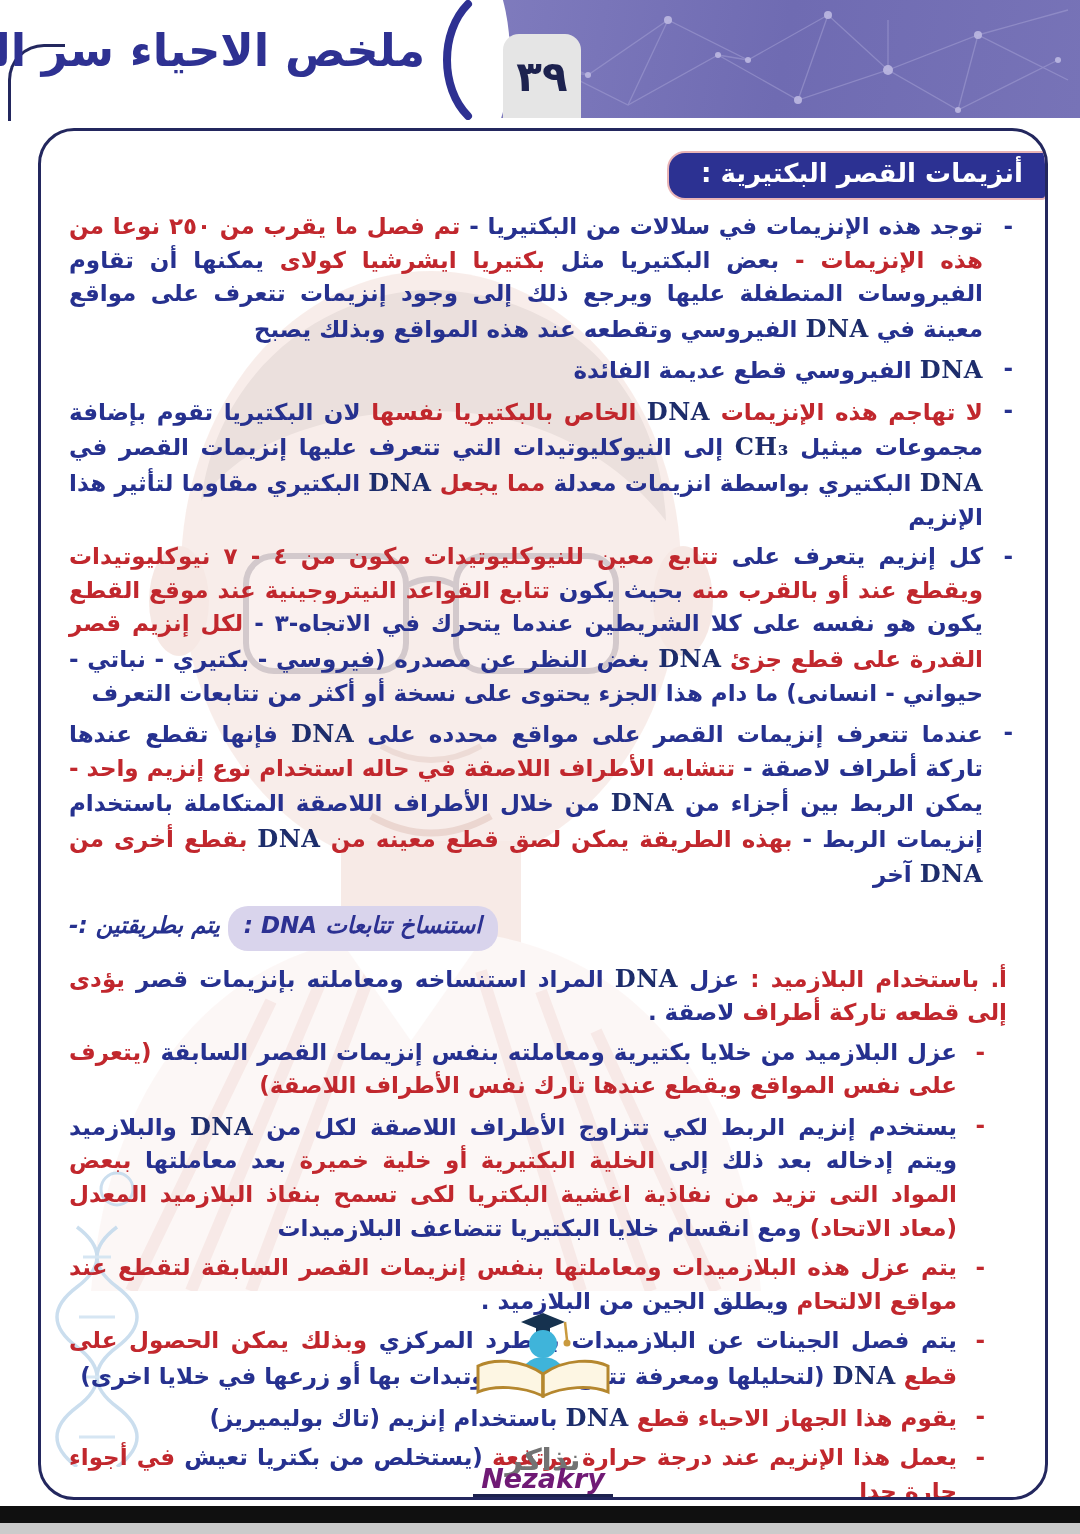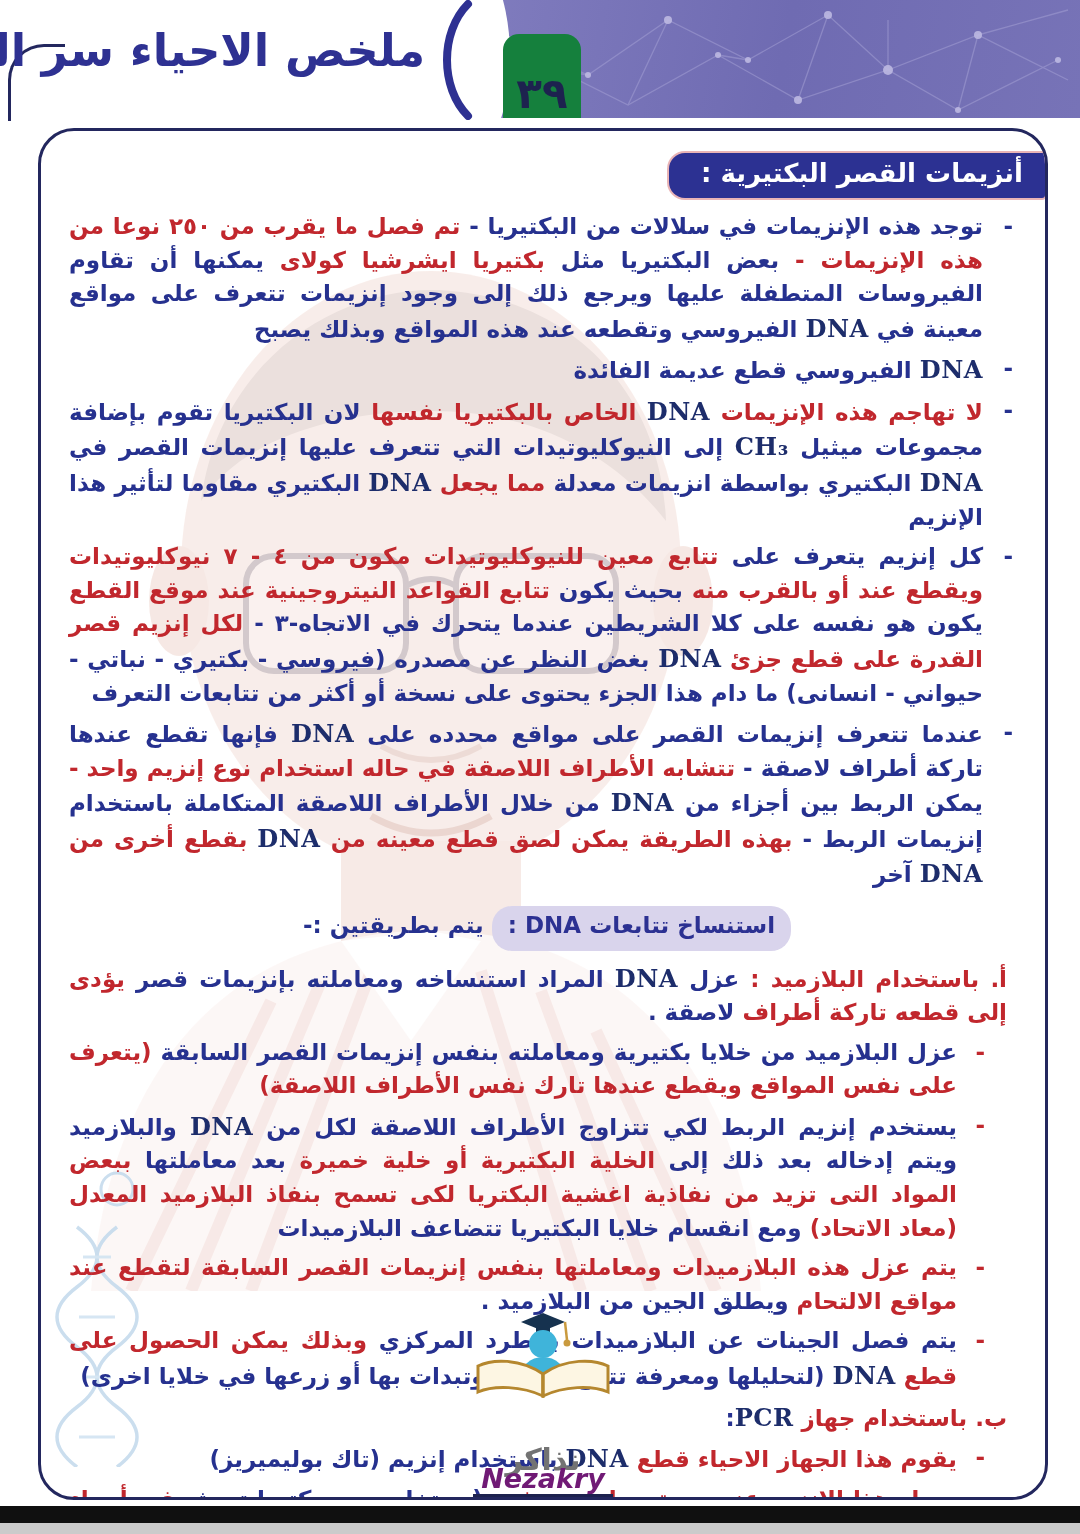--- a/index.html
+++ b/index.html
@@ -10,43 +10,43 @@
   .banner{position:absolute;left:418px;right:0;top:0;height:118px;
           background:linear-gradient(100deg,#837fc0 0%,#6f6bb2 55%,#7773b7 100%);overflow:hidden;}
   .banner svg{position:absolute;inset:0;}
   .title-frame-stub{position:absolute;left:8px;top:44px;width:54px;height:74px;
           border-top:3px solid #23275e;border-left:3px solid #23275e;border-top-left-radius:36px;}
   .header-title{position:absolute;right:655px;left:14px;top:24px;text-align:left;
           font-size:45px;font-weight:bold;color:#2e3192;white-space:nowrap;letter-spacing:-1px;}
   .bracket-blob{position:absolute;left:392px;top:-62px;width:118px;height:236px;
           background:#ffffff;border-radius:50%;}
   .bracket{position:absolute;left:428px;top:0px;width:52px;height:120px;}
-  .page-tab{position:absolute;left:503px;top:34px;width:78px;height:84px;background:#15803d;
-          border-radius:16px 16px 0 0;display:flex;align-items:flex-end;justify-content:center;
+  .page-tab{position:absolute;left:503px;top:34px;width:78px;height:84px;background:#e5e5e5;
+          border-radius:16px 16px 0 0;display:flex;align-items:center;justify-content:center;
           font-size:42px;font-weight:bold;color:#1d224f;}
 
   
   .box{position:absolute;left:38px;right:32px;top:128px;bottom:34px;background:#ffffff;
        border:3px solid #23275e;border-radius:36px;overflow:hidden;}
   .portrait{position:absolute;left:10px;top:110px;width:720px;height:1050px;z-index:0;pointer-events:none;}
   .doodle{position:absolute;left:6px;bottom:30px;width:100px;height:300px;z-index:0;opacity:.85;}
   .doc{position:relative;z-index:2;padding:12px 20px 0 28px;}
 
   .badge1{width:fit-content;margin:10px -20px 12px auto;background:#2c3192;color:#ffffff;
           font-size:26px;font-weight:bold;padding:5px 22px 10px 32px;
           border-radius:16px 3px 3px 16px;box-shadow:0 0 0 2px rgba(193,39,45,.35);}
 
   .para{position:relative;font-size:23px;line-height:1.46;font-weight:bold;
         color:#26318f;text-align:justify;margin:0 0 6px 0;}
   .p-dash{padding-right:42px;}
   .p-dash>.blt{position:absolute;right:12px;top:0;color:#26318f;}
   .p-dash2{padding-right:68px;}
   .p-dash2>.blt{position:absolute;right:40px;top:0;color:#c1272d;}
   .p-item{padding-right:18px;}
-  .p-pill{padding-right:0;margin:14px 0 10px 0;text-align:center;}
+  .p-pill{padding-right:0;margin:14px 0 10px 0;text-align:left;font-style:italic;}
 
   .seg-b{color:#26318f;}
   .seg-r{color:#c1272d;}
   .seg-d{font-family:"DejaVu Serif","Liberation Serif",serif;font-weight:600;color:#1d2d6b;
          font-size:1.05em;letter-spacing:.5px;}
   .seg-p{display:inline-block;background:#d9d4ec;color:#2c3192;border-radius:20px;
          padding:3px 16px 8px 16px;}
 
   
   .brand{position:absolute;left:50%;bottom:0px;transform:translateX(-50%);z-index:3;
@@ -146,21 +146,20 @@
         <div class="para p-dash"><span class="blt">-</span><span class="seg-d">DNA</span><span class="seg-b"> الفيروسي قطع عديمة الفائدة</span></div>
         <div class="para p-dash"><span class="blt">-</span><span class="seg-r">لا تهاجم هذه الإنزيمات </span><span class="seg-d">DNA</span><span class="seg-r"> الخاص بالبكتيريا نفسها </span><span class="seg-b">لان البكتيريا تقوم بإضافة مجموعات ميثيل </span><span class="seg-d">CH₃</span><span class="seg-b"> إلى النيوكليوتيدات التي تتعرف عليها إنزيمات القصر في </span><span class="seg-d">DNA</span><span class="seg-b"> البكتيري بواسطة انزيمات معدلة </span><span class="seg-r">مما يجعل </span><span class="seg-d">DNA</span><span class="seg-b"> البكتيري مقاوما لتأثير هذا الإنزيم</span></div>
         <div class="para p-dash"><span class="blt">-</span><span class="seg-b">كل إنزيم يتعرف على </span><span class="seg-r">تتابع معين للنيوكليوتيدات مكون من ٤ - ٧ نيوكليوتيدات ويقطع عند أو بالقرب منه </span><span class="seg-b">بحيث يكون </span><span class="seg-r">تتابع القواعد النيتروجينية عند موقع القطع </span><span class="seg-b">يكون هو نفسه على كلا الشريطين عندما يتحرك في الاتجاه-٣ - </span><span class="seg-r">لكل إنزيم قصر القدرة على قطع جزئ </span><span class="seg-d">DNA</span><span class="seg-b"> بغض النظر عن مصدره (فيروسي - بكتيري - نباتي - حيواني - انسانى)   ما دام هذا الجزء يحتوى على نسخة أو أكثر من تتابعات التعرف</span></div>
         <div class="para p-dash"><span class="blt">-</span><span class="seg-b">عندما تتعرف إنزيمات القصر على مواقع محدده على </span><span class="seg-d">DNA</span><span class="seg-b"> فإنها تقطع عندها تاركة أطراف لاصقة - </span><span class="seg-r">تتشابه الأطراف اللاصقة في حاله استخدام نوع إنزيم واحد - </span><span class="seg-b">يمكن الربط بين أجزاء من </span><span class="seg-d">DNA</span><span class="seg-b"> من خلال الأطراف اللاصقة المتكاملة باستخدام إنزيمات الربط - </span><span class="seg-r">بهذه الطريقة يمكن لصق قطع معينه من </span><span class="seg-d">DNA</span><span class="seg-r"> بقطع أخرى من </span><span class="seg-d">DNA</span><span class="seg-b"> آخر</span></div>
         <div class="para p-pill"><span class="seg-p">استنساخ تتابعات DNA : </span><span class="seg-b">  يتم بطريقتين :-</span></div>
         <div class="para p-item"><span class="seg-r">أ. باستخدام البلازميد : </span><span class="seg-b">عزل </span><span class="seg-d">DNA</span><span class="seg-b"> المراد استنساخه ومعاملته بإنزيمات قصر </span><span class="seg-r">يؤدى إلى قطعه تاركة أطراف </span><span class="seg-b">لاصقة .</span></div>
         <div class="para p-dash2"><span class="blt">-</span><span class="seg-b">عزل البلازميد من خلايا بكتيرية ومعاملته بنفس إنزيمات القصر السابقة </span><span class="seg-r">(يتعرف على نفس المواقع ويقطع عندها تارك نفس الأطراف اللاصقة)</span></div>
         <div class="para p-dash2"><span class="blt">-</span><span class="seg-b">يستخدم إنزيم الربط لكي تتزاوج الأطراف اللاصقة لكل من </span><span class="seg-d">DNA</span><span class="seg-b"> والبلازميد ويتم إدخاله بعد ذلك إلى </span><span class="seg-r">الخلية البكتيرية أو خلية خميرة </span><span class="seg-b">بعد معاملتها </span><span class="seg-r">ببعض المواد التى تزيد من نفاذية اغشية البكتريا لكى تسمح بنفاذ البلازميد المعدل (معاد الاتحاد) </span><span class="seg-b">ومع انقسام خلايا البكتيريا تتضاعف البلازميدات</span></div>
         <div class="para p-dash2"><span class="blt">-</span><span class="seg-r">يتم عزل هذه البلازميدات ومعاملتها بنفس إنزيمات القصر السابقة لتقطع عند مواقع الالتحام </span><span class="seg-b">ويطلق الجين من البلازميد .</span></div>
         <div class="para p-dash2"><span class="blt">-</span><span class="seg-b">يتم فصل الجينات عن البلازميدات بالطرد المركزي </span><span class="seg-r">وبذلك يمكن الحصول على قطع </span><span class="seg-d">DNA</span><span class="seg-b"> (لتحليلها ومعرفة تتابع النيوكليوتبدات بها أو زرعها في خلايا اخرى)</span></div>
-        <div class="para p-item"><span class="seg-r">ب. باستخدام جهاز </span><span class="seg-d">PCR</span><span class="seg-b">:</span></div>
         <div class="para p-dash2"><span class="blt">-</span><span class="seg-r">يقوم هذا الجهاز الاحياء قطع </span><span class="seg-d">DNA</span><span class="seg-b"> باستخدام إنزيم (تاك بوليميريز)</span></div>
         <div class="para p-dash2"><span class="blt">-</span><span class="seg-r">يعمل هذا الإنزيم عند درجة حرارة مرتفعة </span><span class="seg-b">(يستخلص من بكتريا تعيش </span><span class="seg-r">في أجواء حارة جدا</span></div>
       </div>
 
     <div class="brand">
       <svg width="150" height="96" viewBox="0 0 150 96">
         <polygon points="53,20 75,11 97,20 75,29" fill="#16324f"></polygon>
         <rect x="68" y="26" width="14" height="6" fill="#16324f"></rect>
         <path d="M97,20 L99,38" stroke="#c99a3f" stroke-width="2.5" fill="none"></path>
         <circle cx="99" cy="41" r="3.5" fill="#c99a3f"></circle>

